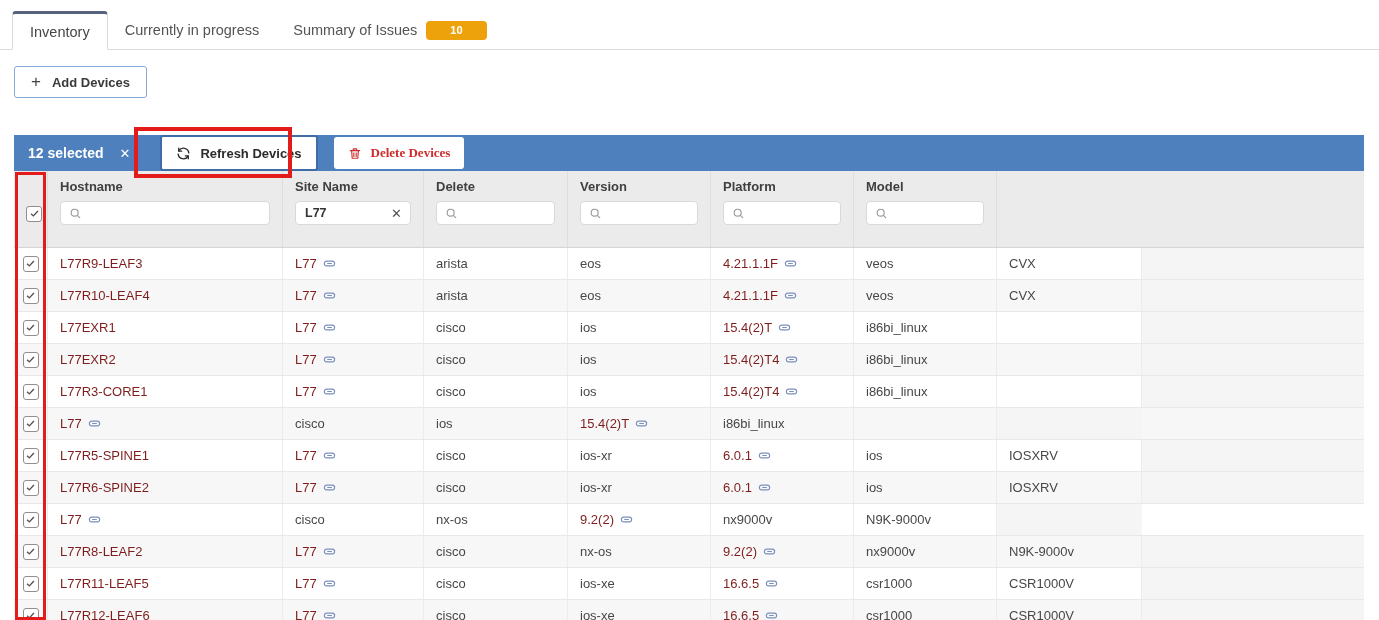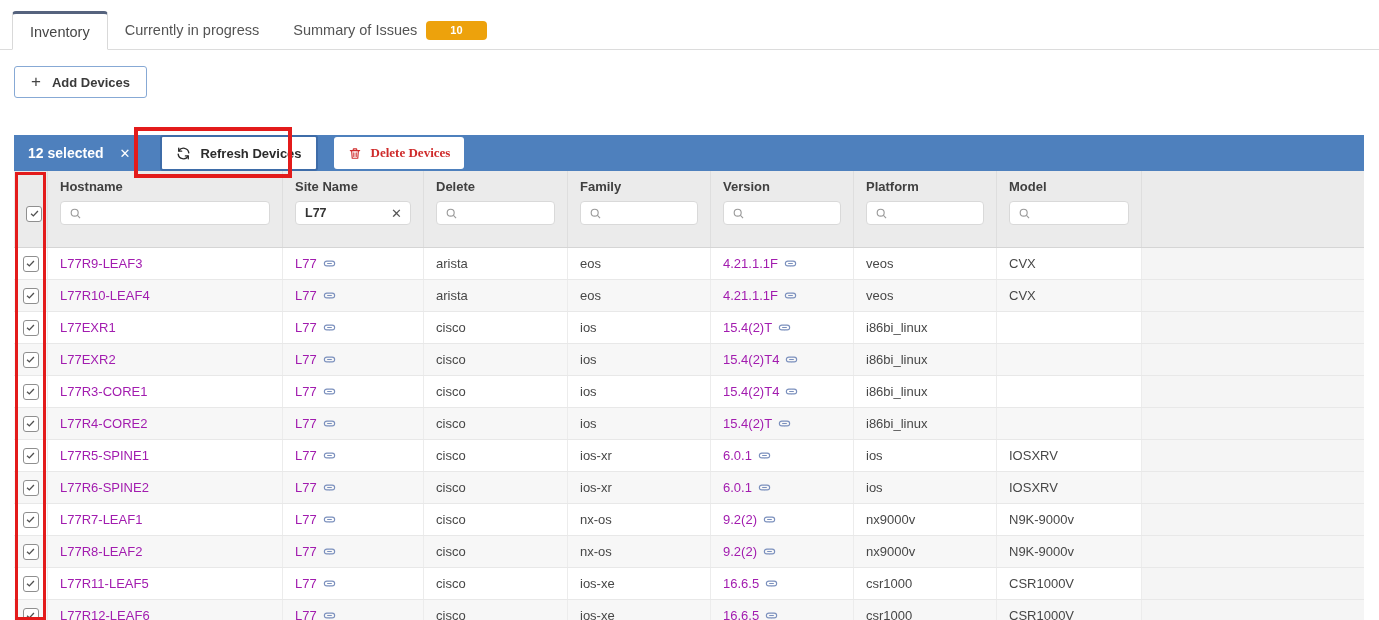--- a/index.html
+++ b/index.html
@@ -37,21 +37,21 @@
   .filter input { border:none; outline:none; background:transparent; font-family:inherit; font-size:12.5px; color:#333; width:100%; padding:0 6px 0 26px; }
   .filter.filled input { padding-left:9px; font-weight:bold; }
   .filter .mag { position:absolute; left:8px; top:5px; }
   .filter .clear { position:absolute; right:8px; top:3px; font-size:13px; color:#555; cursor:pointer; line-height:17px; }
 
   .grid-row { height:32px; border-bottom:1px solid #e8e8e8; background:#fff; }
   .grid-row.alt { background:#f7f7f7; }
   .cell { font-size:13px; color:#474747; line-height:31px; padding-left:12px; border-right:1px solid #ececec; white-space:nowrap; overflow:hidden; }
   .cell.ccheck { display:flex; align-items:center; justify-content:center; padding-left:0; }
   .cell.trail { background:#f5f5f5; border-right:none; }
-  .link { color:#a21caf; cursor:pointer; text-decoration:none; }
+  .link { color:#7f1d1d; cursor:pointer; text-decoration:none; }
   .linkicon { vertical-align:-2px; margin-left:6px; }
   .table-footer { height:13px; background:#f5f5f5; }
 
   
   .checkbox { width:16px; height:16px; background:#fff; border:1px solid #8f8f8f; border-radius:3px; display:inline-flex; align-items:center; justify-content:center; cursor:pointer; }
 
   
   .ann { position:absolute; border:4px solid #e31b1b; pointer-events:none; z-index:10; }
   .ann-refresh { left:134px; top:116px; width:158px; height:51px; }
   .ann-checkcol { left:15px; top:161px; width:31px; height:448px; border-width:3px; }
@@ -141,30 +141,20 @@
         <span class="hlabel">Delete</span>
         <span class="filter">
           <svg class="mag" width="13" height="13" viewBox="0 0 16 16">
               <circle cx="7" cy="7" r="4.3" fill="none" stroke="#9a9a9a" stroke-width="1.4"></circle>
               <line x1="10.4" y1="10.4" x2="13.6" y2="13.6" stroke="#9a9a9a" stroke-width="1.4"></line>
             </svg>
           <input type="text" style="">
         </span>
       </div>
 
-      <div class="hcell">
-        <span class="hlabel">Family</span>
-        <span class="filter">
-          <svg class="mag" width="13" height="13" viewBox="0 0 16 16">
-              <circle cx="7" cy="7" r="4.3" fill="none" stroke="#9a9a9a" stroke-width="1.4"></circle>
-              <line x1="10.4" y1="10.4" x2="13.6" y2="13.6" stroke="#9a9a9a" stroke-width="1.4"></line>
-            </svg>
-          <input type="text" style="">
-        </span>
-      </div>
 
       <div class="hcell">
         <span class="hlabel">Version</span>
         <span class="filter">
           <svg class="mag" width="13" height="13" viewBox="0 0 16 16">
               <circle cx="7" cy="7" r="4.3" fill="none" stroke="#9a9a9a" stroke-width="1.4"></circle>
               <line x1="10.4" y1="10.4" x2="13.6" y2="13.6" stroke="#9a9a9a" stroke-width="1.4"></line>
             </svg>
           <input type="text" style="">
         </span>
@@ -358,23 +348,20 @@
 
   <div class="grid-row alt">
     <div class="cell ccheck">
       <span class="checkbox">
         <svg width="11" height="11" viewBox="0 0 16 16">
                 <polyline points="3 8.5 6.3 11.5 13 4.5" fill="none" stroke="#505050" stroke-width="2"></polyline>
               </svg>
       </span>
     </div>
     <div class="cell">
-      <a class="link">L77R4-CORE2</a>
-    </div>
-    <div class="cell">
       <a class="link">L77</a><svg class="linkicon" width="13" height="13" viewBox="0 0 24 24" fill="none" stroke="#7b90bd" stroke-width="2.1" stroke-linecap="round">
               <path d="M11.5 7.5H7a4.5 4.5 0 0 0 0 9h4.5"></path>
               <path d="M12.5 7.5H17a4.5 4.5 0 0 1 0 9h-4.5"></path>
               <path d="M8.5 12h7"></path>
             </svg>
     </div>
     <div class="cell">cisco</div>
     <div class="cell">ios</div>
     <div class="cell">
       <a class="link">15.4(2)T</a><svg class="linkicon" width="13" height="13" viewBox="0 0 24 24" fill="none" stroke="#7b90bd" stroke-width="2.1" stroke-linecap="round">
@@ -452,23 +439,20 @@
     <div class="cell trail"></div>
   </div>
 
   <div class="grid-row">
     <div class="cell ccheck">
       <span class="checkbox">
         <svg width="11" height="11" viewBox="0 0 16 16">
                 <polyline points="3 8.5 6.3 11.5 13 4.5" fill="none" stroke="#505050" stroke-width="2"></polyline>
               </svg>
       </span>
-    </div>
-    <div class="cell">
-      <a class="link">L77R7-LEAF1</a>
     </div>
     <div class="cell">
       <a class="link">L77</a><svg class="linkicon" width="13" height="13" viewBox="0 0 24 24" fill="none" stroke="#7b90bd" stroke-width="2.1" stroke-linecap="round">
               <path d="M11.5 7.5H7a4.5 4.5 0 0 0 0 9h4.5"></path>
               <path d="M12.5 7.5H17a4.5 4.5 0 0 1 0 9h-4.5"></path>
               <path d="M8.5 12h7"></path>
             </svg>
     </div>
     <div class="cell">cisco</div>
     <div class="cell">nx-os</div>

